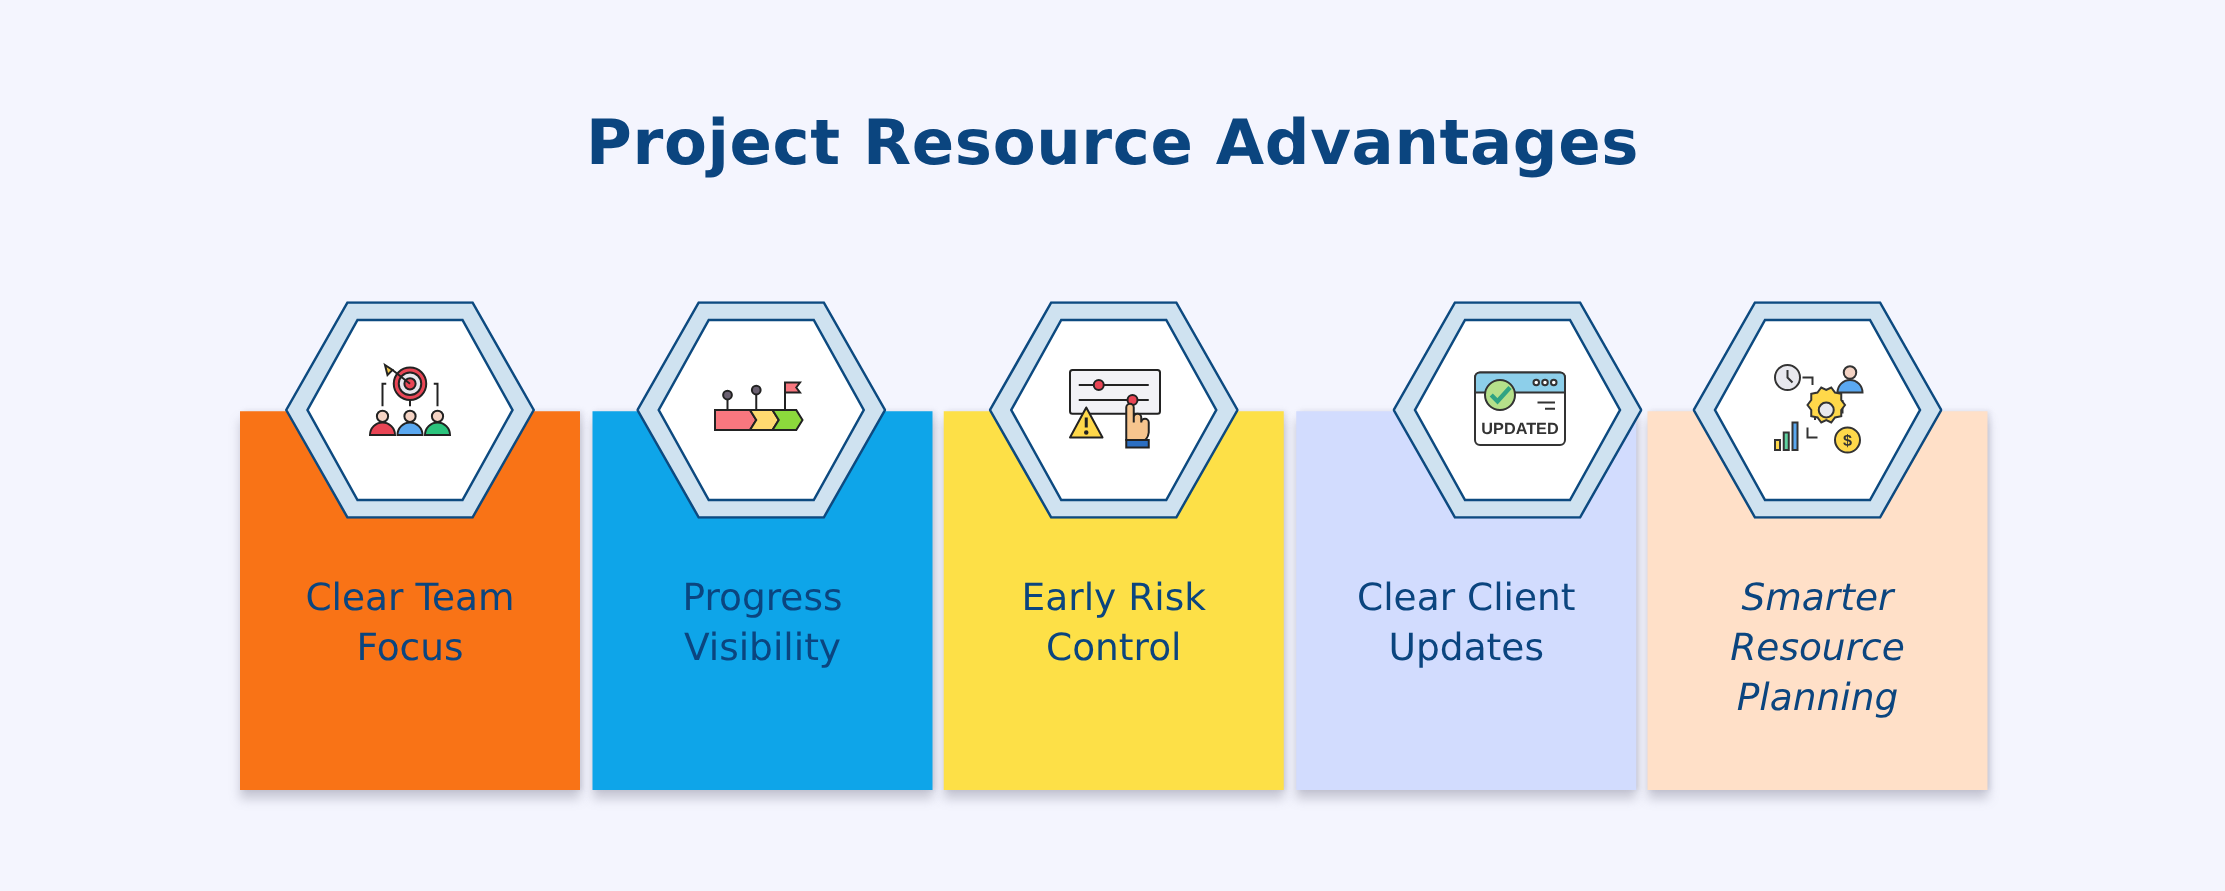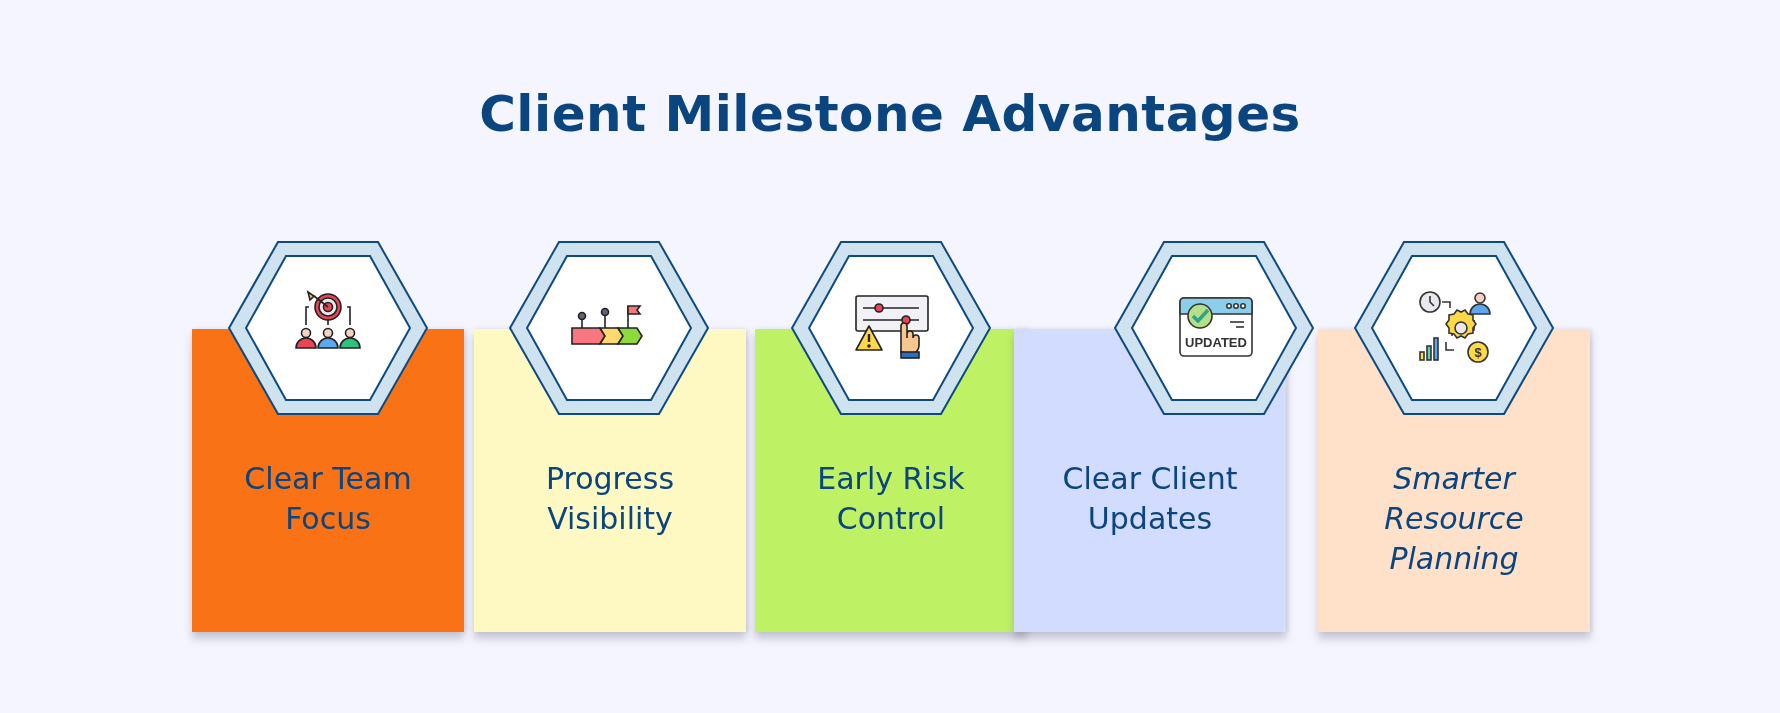--- a/index.html
+++ b/index.html
@@ -21,32 +21,32 @@
   }
   .hex {
     position: absolute; top: 241px; width: 200px; height: 174px;
   }
   .hex svg.frame { position: absolute; left: 0; top: 0; }
   .icon { position: absolute; left: 58px; top: 45px; width: 84px; height: 84px; }
 </style>
 </head>
 <body>
 
-<h1 class="title">Client Milestone Advantages</h1>
+<h1 class="title">Project Resource Advantages</h1>
 
 <div class="card" style="left:192px;background:#f97316;">
   <div class="card-label">Clear Team Focus</div>
 </div>
-<div class="card" style="left:474px;background:#fef9c3;">
+<div class="card" style="left:474px;background:#0ea5e9;">
   <div class="card-label">Progress Visibility</div>
 </div>
-<div class="card" style="left:755px;background:#bef264;">
+<div class="card" style="left:755px;background:#fde047;">
   <div class="card-label">Early Risk Control</div>
 </div>
-<div class="card" style="left:1014px;background:#D2DCFE;">
+<div class="card" style="left:1037px;background:#D2DCFE;">
   <div class="card-label">Clear Client Updates</div>
 </div>
 <div class="card" style="left:1318px;background:#FFE0C8;font-style:italic;">
   <div class="card-label">Smarter Resource Planning</div>
 </div>
 
 <div class="hex" style="left:228px;">
   <svg class="frame" width="200" height="174" viewBox="0 0 200 174">
     <polygon points="50,1 150,1 199,87 150,173 50,173 1,87" fill="#CFE2F0" stroke="#0D4A80" stroke-width="2"></polygon>
     <polygon points="58,15 142,15 182,87 142,159 58,159 18,87" fill="#FFFFFF" stroke="#0D4A80" stroke-width="2"></polygon>

